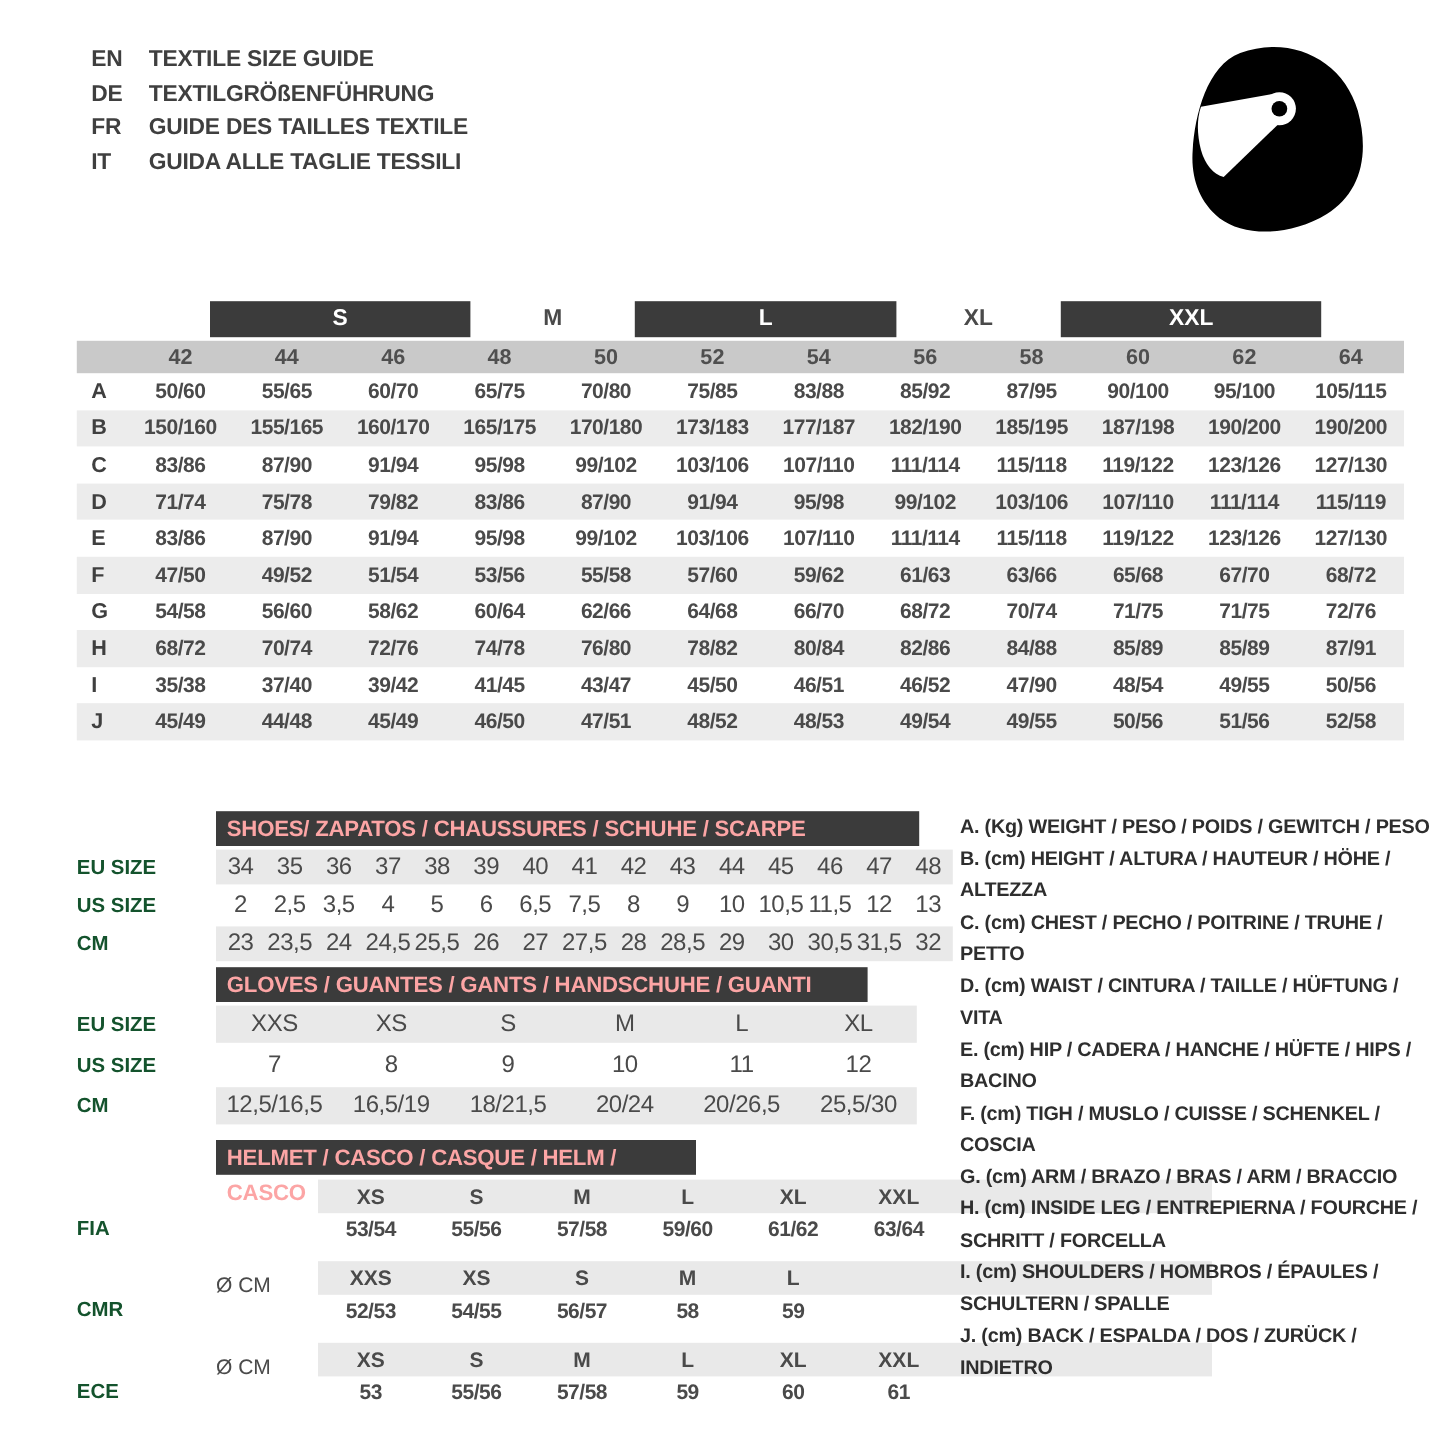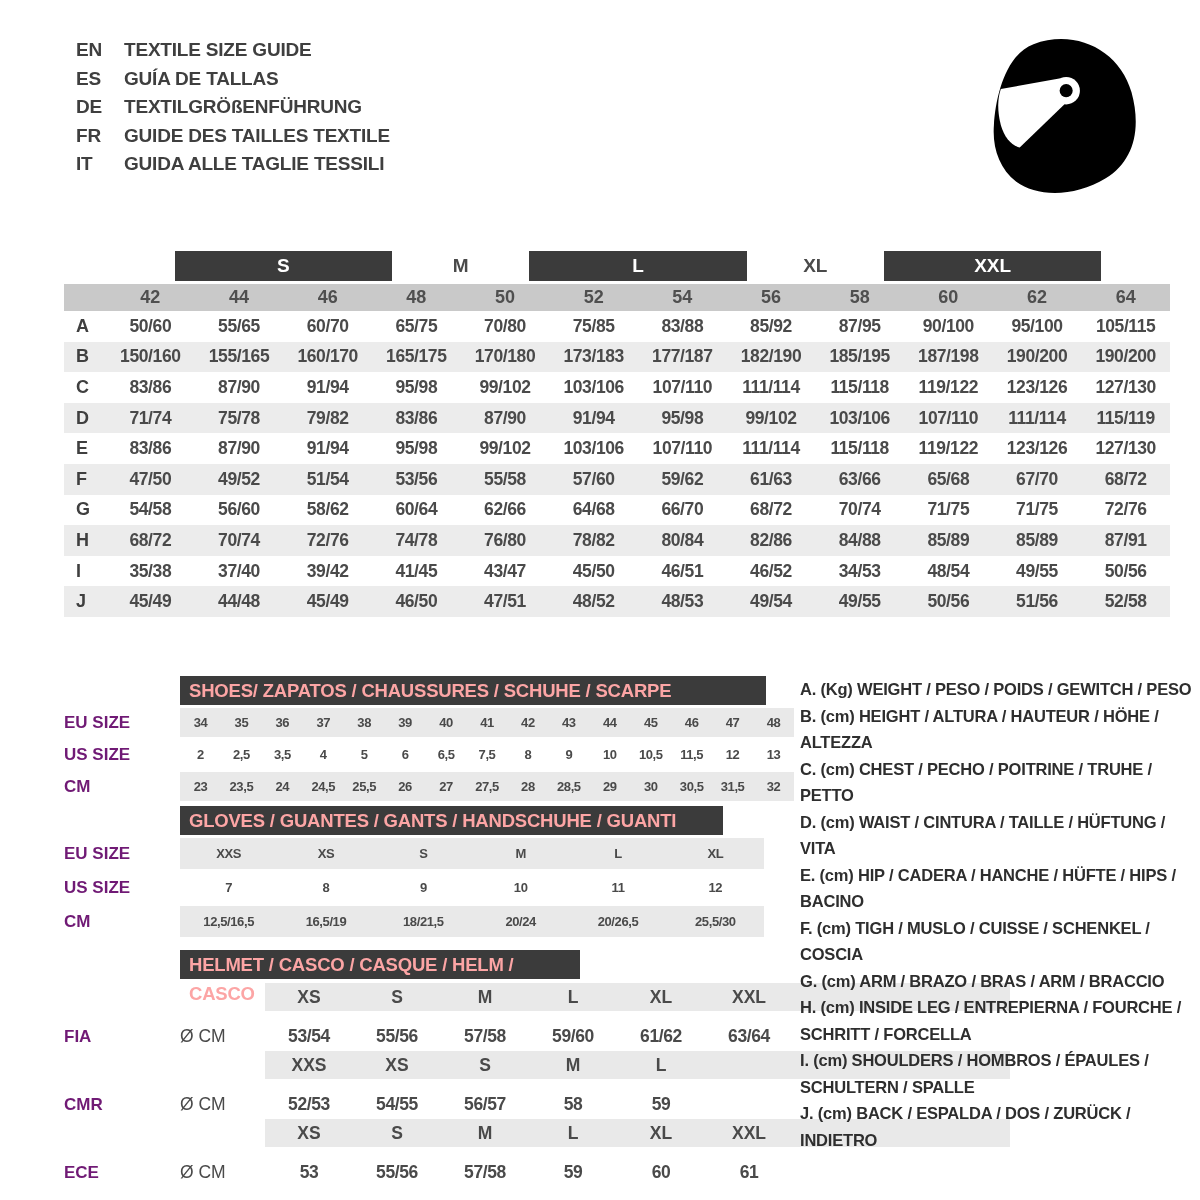--- a/index.html
+++ b/index.html
@@ -31,57 +31,53 @@
   .bar { background:#3b3b3b; color:#fca5a5; font-weight:700; font-size:18.5px;
          height:29px; line-height:29px; padding-left:9px; letter-spacing:-0.2px; }
 
   
   .simple-table { position:absolute; left:64px; }
   .shoes  { top:676px; width:730px; }
   .gloves { top:806px; width:700px; }
   .shoes  .bar { margin-left:116px; width:586px; }
   .gloves .bar { margin-left:116px; width:543px; }
   .flex-row { display:flex; align-items:center; margin-top:3px; }
-  .row-label { width:116px; font-weight:700; font-size:17px; color:#701a75; }
+  .row-label { width:116px; font-weight:700; font-size:17px; color:#14532d; }
   .vals { flex:1; display:grid; align-items:center; height:29px;
-          font-weight:700; font-size:13px; letter-spacing:-0.4px; }
+          font-weight:400; font-size:20px; letter-spacing:-0.4px; }
   .vals.shaded { background:#e9e9e9; }
   .gloves .vals { height:31px; }
   .val-cell { text-align:center; }
 
   
   .helmet-table { position:absolute; left:64px; top:950px; width:946px; }
   .helmet-table .bar { margin-left:116px; width:400px; }
   .helm-band { margin-left:201px; margin-top:4px; background:#e9e9e9; height:28px;
                display:grid; grid-template-columns:repeat(6,88px); align-items:center;
                font-weight:700; font-size:17.5px; }
   .helm-cell { text-align:center; }
-  .helm-row { display:flex; align-items:flex-end; height:33px; margin-top:3px;
+  .helm-row { display:flex; align-items:flex-start; height:33px; margin-top:3px;
               font-weight:700; font-size:17.5px; }
   .unit-cell { width:85px; font-weight:400;margin-top:47px; }
   .helm-val { width:88px; text-align:center; letter-spacing:-0.4px; }
 
   
   .legend { position:absolute; left:800px; top:676px; width:402px;
             font-weight:700; font-size:16.5px; line-height:26.5px;
             color:#2e2e2e; letter-spacing:-0.2px; }
 </style>
 </head>
 <body>
 
 <div>
 
   <div class="langs">
       <div class="lang-row">
         <div class="lang-code">EN</div>
         <div class="lang-title">TEXTILE SIZE GUIDE</div>
-      </div>
-      <div class="lang-row">
-        <div class="lang-code">ES</div>
-        <div class="lang-title">GUÍA DE TALLAS</div>
       </div>
       <div class="lang-row">
         <div class="lang-code">DE</div>
         <div class="lang-title">TEXTILGRÖßENFÜHRUNG</div>
       </div>
       <div class="lang-row">
         <div class="lang-code">FR</div>
         <div class="lang-title">GUIDE DES TAILLES TEXTILE</div>
       </div>
       <div class="lang-row">
@@ -248,21 +244,21 @@
         <div class="grid-row data-row">
           <div class="letter-cell">I</div>
           <div class="value-cell">35/38</div>
           <div class="value-cell">37/40</div>
           <div class="value-cell">39/42</div>
           <div class="value-cell">41/45</div>
           <div class="value-cell">43/47</div>
           <div class="value-cell">45/50</div>
           <div class="value-cell">46/51</div>
           <div class="value-cell">46/52</div>
-          <div class="value-cell">34/53</div>
+          <div class="value-cell">47/90</div>
           <div class="value-cell">48/54</div>
           <div class="value-cell">49/55</div>
           <div class="value-cell">50/56</div>
         </div>
         <div class="grid-row data-row striped">
           <div class="letter-cell">J</div>
           <div class="value-cell">45/49</div>
           <div class="value-cell">44/48</div>
           <div class="value-cell">45/49</div>
           <div class="value-cell">46/50</div>

